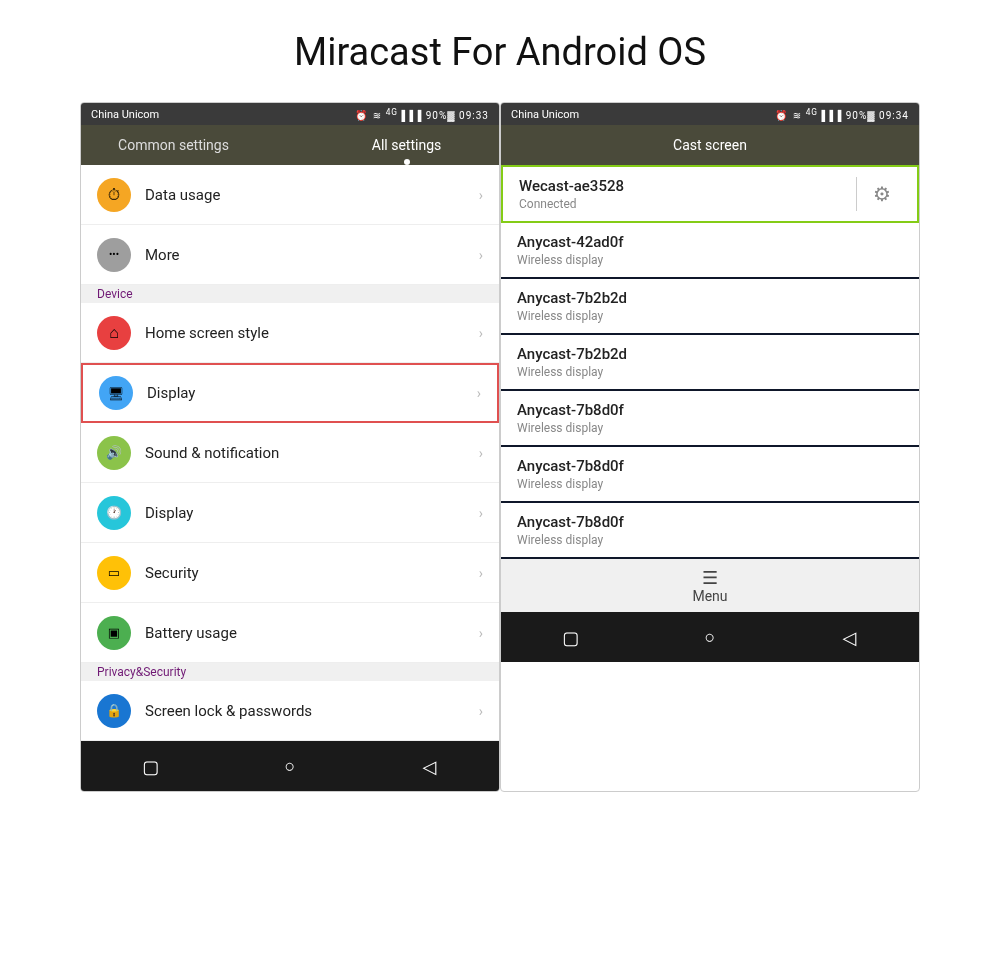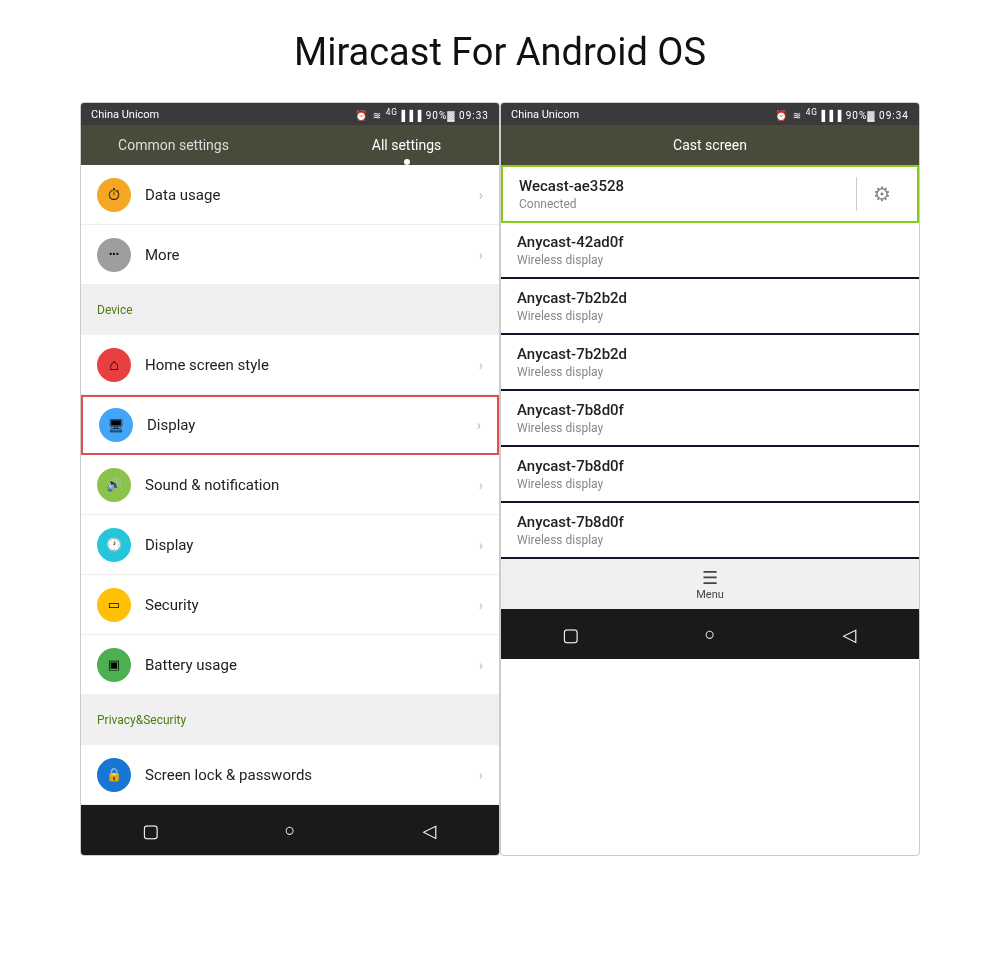--- a/index.html
+++ b/index.html
@@ -79,23 +79,23 @@
       font-size: 14px;
       padding: 12px 36px;
       text-align: center;
     }
     
     .settings-list {
       background: #fff;
     }
     .section-header {
       background: #f0f0f0;
-      color: #4d7c0f;
+      color: #701a75;
       font-size: 12px;
-      padding: 18px 16px;
+      padding: 2px 16px;
     }
     .settings-item {
       display: flex;
       align-items: center;
       padding: 0 16px;
       height: 60px;
       border-bottom: 1px solid #eee;
       cursor: pointer;
       position: relative;
       background: #fff;
@@ -186,21 +186,21 @@
       flex-direction: column;
       align-items: center;
       padding: 8px 0;
       cursor: pointer;
     }
     .cast-bottom .menu-lines {
       font-size: 18px;
       color: #444;
     }
     .cast-bottom .menu-label {
-      font-size: 11px;
+      font-size: 14px;
       color: #444;
     }
     
     .ic-orange { background: #f5a623; }
     .ic-gray { background: #9e9e9e; }
     .ic-red { background: #e84040; }
     .ic-blue-light { background: #42a5f5; }
     .ic-yellow-green { background: #8bc34a; }
     .ic-teal { background: #26c6da; }
     .ic-yellow { background: #ffc107; }

